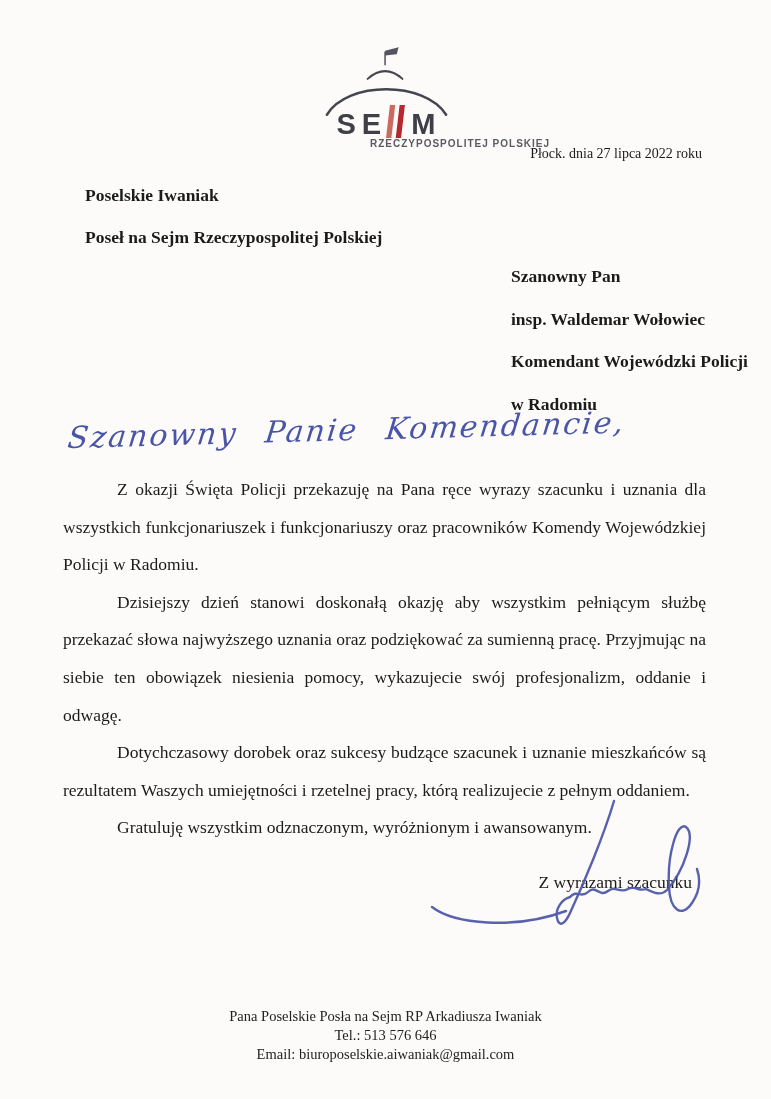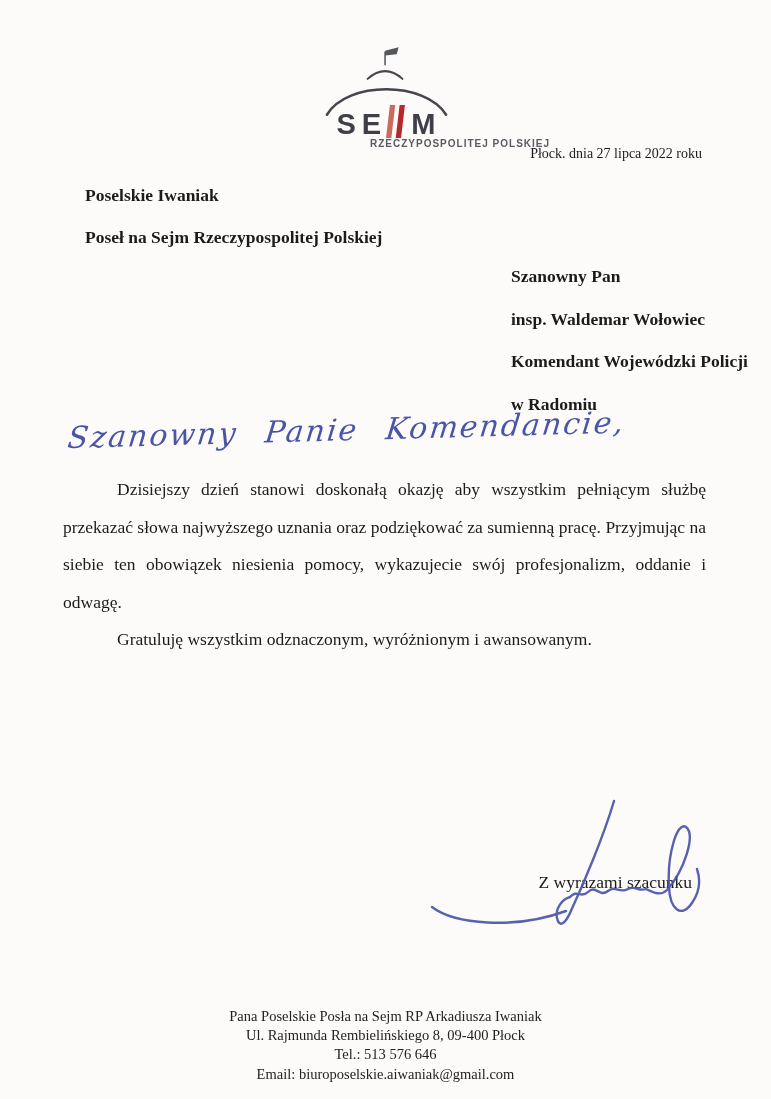--- a/index.html
+++ b/index.html
@@ -80,39 +80,40 @@
   <div class="sender-title">Poseł na Sejm Rzeczypospolitej Polskiej</div>
 
   <div class="recipient-line rl-0">Szanowny Pan</div>
   <div class="recipient-line rl-2">Komendant Wojewódzki Policji</div>
   <div class="recipient-line rl-1">insp. Waldemar Wołowiec</div>
   <div class="recipient-line rl-3">w Radomiu</div>
 
   <div class="greeting">Szanowny Panie Komendancie,</div>
 
   <div class="body-text">
+    <p>Z okazji Święta Policji przekazuję na Pana ręce wyrazy szacunku i uznania dla wszystkich funkcjonariuszek i funkcjonariuszy oraz pracowników Komendy Wojewódzkiej Policji w Radomiu.</p>
     <p>Dzisiejszy dzień stanowi doskonałą okazję aby wszystkim pełniącym służbę przekazać słowa najwyższego uznania oraz podziękować za sumienną pracę. Przyjmując na siebie ten obowiązek niesienia pomocy, wykazujecie swój profesjonalizm, oddanie i odwagę.</p>
+    <p>Dotychczasowy dorobek oraz sukcesy budzące szacunek i uznanie mieszkańców są rezultatem Waszych umiejętności i rzetelnej pracy, którą realizujecie z pełnym oddaniem.</p>
     <p>Gratuluję wszystkim odznaczonym, wyróżnionym i awansowanym.</p>
   </div>
 
   <div class="closing">Z wyrazami szacunku</div>
 
   <svg class="signature-svg" width="300" height="150" viewBox="0 0 300 150" role="img" aria-label="Iwaniak">
     <g fill="none" stroke="#4a55a8" stroke-width="2.4" stroke-linecap="round" opacity="0.92">
 
       <path d="M14,110 C36,127 96,133 148,114"></path>
 
       <path d="M196,4 C186,38 166,86 152,116 C147,127 141,131 139,121 C137,112 144,102 152,100"></path>
 
       <path d="M152,100 C159,92 163,102 170,95 C178,87 181,101 190,94 C198,88 201,97 210,92 C217,88 221,95 228,92"></path>
 
       <path d="M228,92 C236,96 243,99 249,93 C266,74 278,38 268,30 C259,24 249,58 251,90 C252,112 263,122 274,106 C281,96 283,84 279,72"></path>
     </g>
   </svg>
 
   <div class="footer">
     <div>Pana Poselskie Posła na Sejm RP Arkadiusza Iwaniak</div>
-    <div>Ul. Rajmunda Rembielińskiego 8, 09-400 Płock</div>
     <div>Tel.: 513 576 646</div>
     <div>Email: biuroposelskie.aiwaniak@gmail.com</div>
   </div>
 
 </div>
 
 </body></html>

